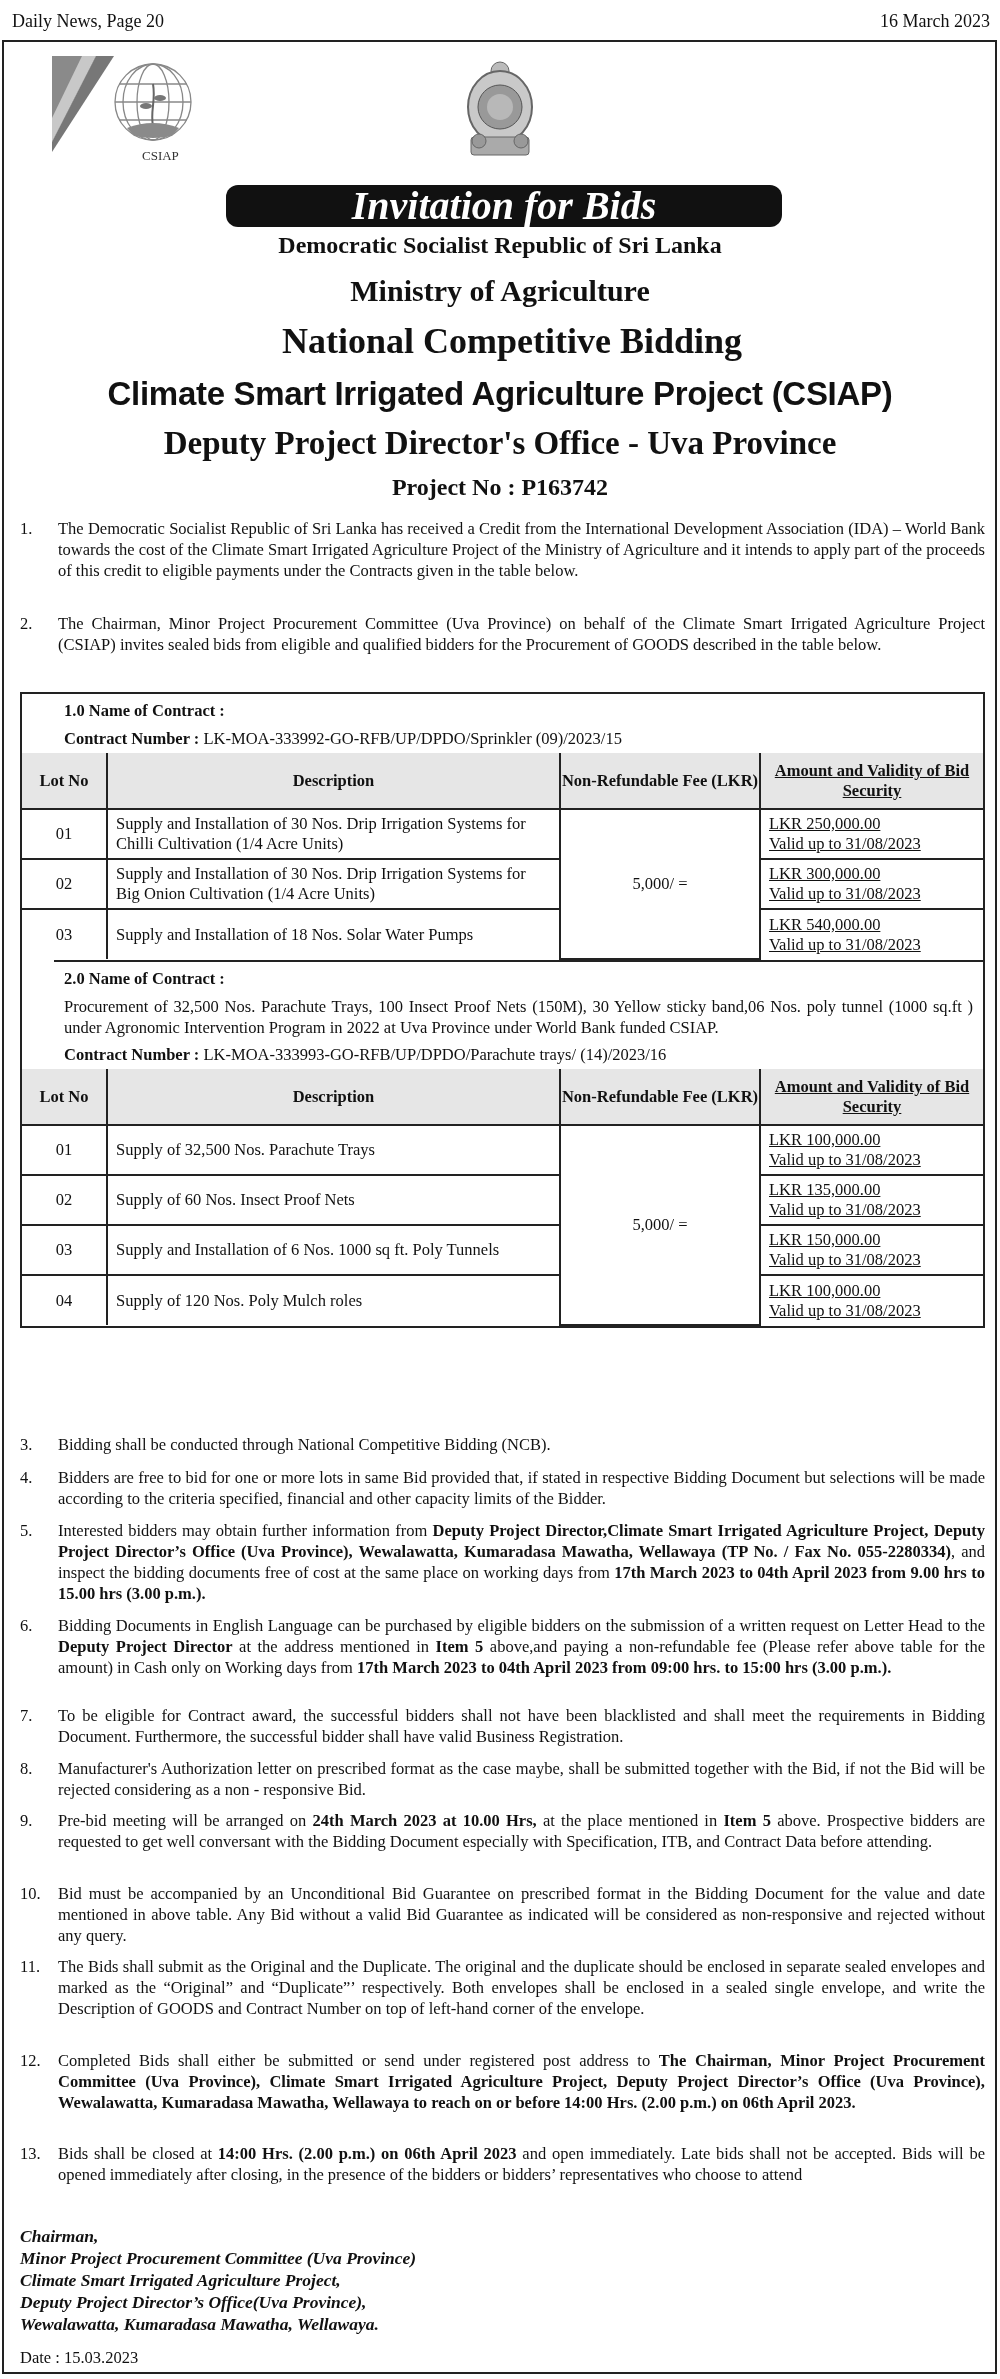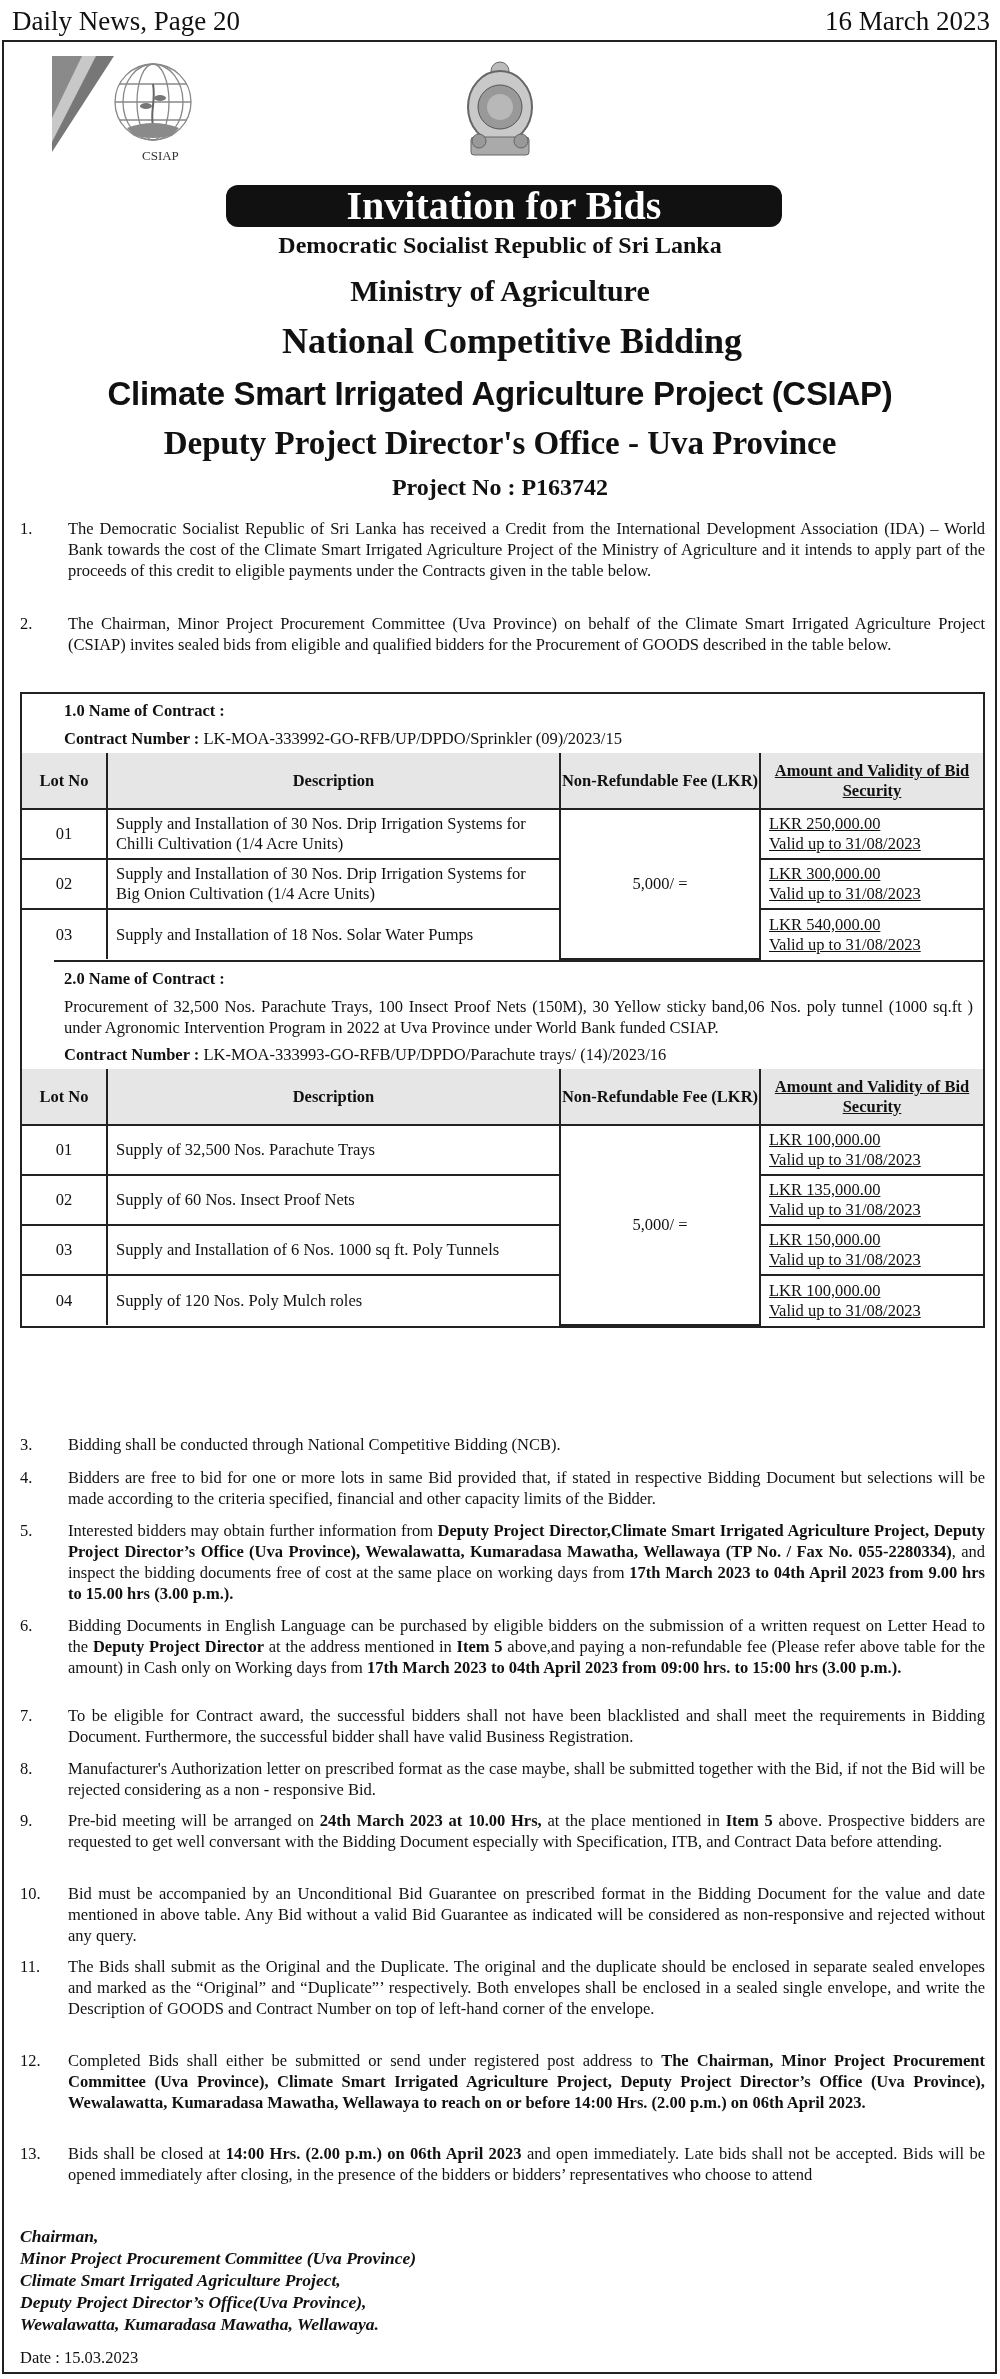--- a/index.html
+++ b/index.html
@@ -1,35 +1,35 @@
 <!DOCTYPE html>
 <html><head>
 <meta charset="utf-8">
 <style>
   * { box-sizing: border-box; margin: 0; padding: 0; }
   body { width: 1000px; height: 2379px; background: #ffffff; color: #111; font-family: "Liberation Serif", serif; position: relative; overflow: hidden; }
-  .topbar { position: absolute; left: 12px; right: 10px; top: 6px; height: 30px; display: flex; justify-content: space-between; align-items: center; font-size: 27px; font-family: "Liberation Serif", serif; }
+  .topbar { position: absolute; left: 12px; right: 10px; top: 6px; height: 30px; display: flex; justify-content: space-between; align-items: center; font-size: 18px; font-family: "Liberation Serif", serif; }
   .frame { position: absolute; left: 2px; top: 40px; width: 995px; height: 2334px; border: 2px solid #222; border-top-width: 2px; }
   .logos { position: absolute; top: 52px; left: 0; width: 1000px; height: 115px; }
   .logo-csiap { position: absolute; left: 52px; top: 4px; width: 160px; height: 110px; }
   .logo-emblem { position: absolute; left: 465px; top: 5px; width: 70px; height: 100px; }
   .logo-wb { position: absolute; left: 725px; top: 14px; width: 220px; height: 95px; text-align: center; }
   .wb-text { position: absolute; left: 12px; top: 72px; font-family: "Liberation Sans", sans-serif; font-weight: bold; font-size: 20px; letter-spacing: 0.5px; color: #222; }
   .csiap-text { position: absolute; left: 90px; top: 92px; font-size: 13px; color: #333; font-family: "Liberation Serif", serif; }
-  .title-pill { position: absolute; left: 226px; top: 185px; width: 556px; height: 42px; background: #111; border-radius: 12px; color: #fff; font-weight: bold; font-size: 40px; text-align: center; line-height: 42px; font-family: "Liberation Serif", serif; }
+  .title-pill { position: absolute; left: 226px; top: 185px; width: 556px; height: 42px; background: #111; border-radius: 12px; color: #fff; font-weight: bold; font-size: 40px; text-align: center; line-height: 42px; font-family: "Liberation Serif", serif; font-style: italic; }
   .hdr { position: absolute; left: 0; width: 1000px; text-align: center; font-weight: bold; font-family: "Liberation Serif", serif; }
   .h1 { top: 232px; font-size: 24px; }
   .h2 { top: 274px; font-size: 30px; }
   .h3 { top: 320px; font-size: 36px; padding-left: 24px; }
   .h4 { top: 375px; font-size: 33px; font-family: "Liberation Sans", sans-serif; letter-spacing: -0.3px; }
   .h5 { top: 425px; font-size: 33px; }
   .h6 { top: 474px; font-size: 24px; }
   .para { position: absolute; left: 20px; width: 965px; font-size: 16.5px; line-height: 21px; text-align: justify; font-family: "Liberation Serif", serif; }
   .para .num { position: absolute; left: 0; top: 0; width: 34px; }
-  .para .txt { margin-left: 48px; display: block; }
+  .para .txt { margin-left: 38px; display: block; }
   .contract { position: absolute; left: 20px; width: 965px; border: 2px solid #222; }
   .contract .head { padding: 6px 10px 4px 10px; font-size: 16.5px; line-height: 21px; font-family: "Liberation Serif", serif; margin-left: 32px; }
   .contract .head .nm { font-weight: bold; margin-bottom: 7px; }
   .contract .head .desc { text-align: justify; margin-bottom: 6px; }
   .contract .head .cn b { font-weight: bold; }
   table { border-collapse: collapse; width: 100%; font-size: 16.5px; font-family: "Liberation Serif", serif; }
   th, td { border: 2px solid #222; }
   th { background: #e6e6e6; font-weight: bold; line-height: 20px; height: 56px; }
   td { line-height: 20px; padding: 3px 8px; vertical-align: middle; }
   td.lot { text-align: center; width: 85px; }

